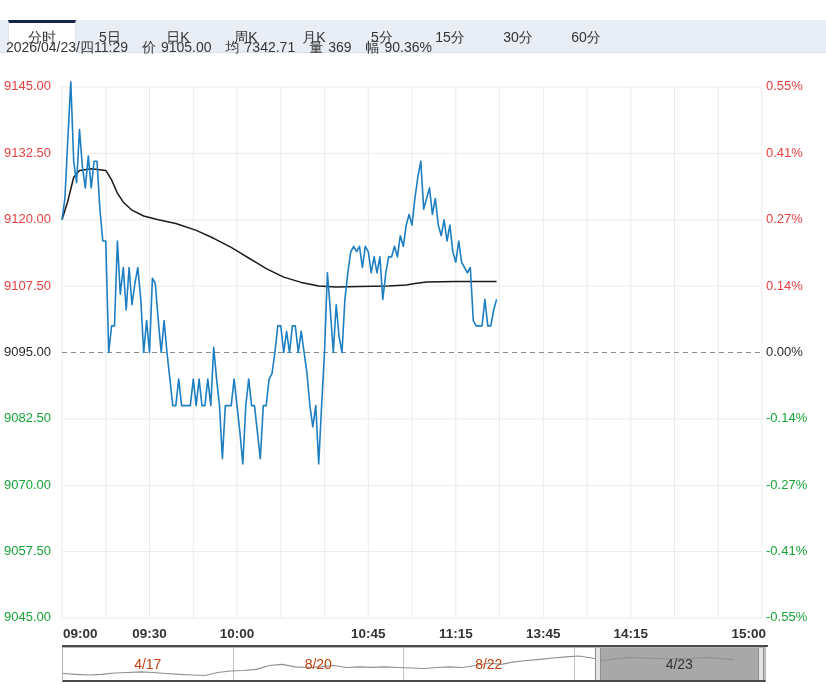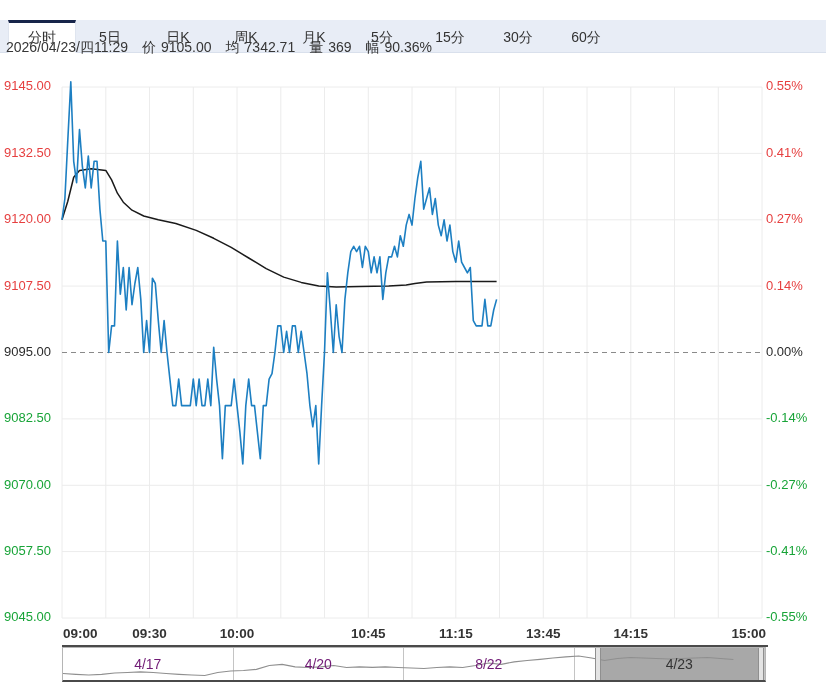--- a/index.html
+++ b/index.html
@@ -28,21 +28,21 @@
 
   
   .axis-sep { position:absolute; left:62px; top:645px; width:706px; height:2px; background:#4a4a4a; }
 
   
   .navigator { position:absolute; left:62px; top:647px; width:704px; height:35px;
     border:1px solid #b5b5b5; border-bottom:2px solid #4a4a4a; display:flex; background:#fff; }
   .nav-section { flex:1; position:relative; border-right:1px solid #c4c4c4;
     display:flex; align-items:center; justify-content:center; cursor:pointer; }
   .nav-section:last-child { border-right:none; }
-  .nav-section .dlabel { font-size:14px; color:#701a75; z-index:2; }
+  .nav-section .dlabel { font-size:14px; color:#c2410c; z-index:2; }
   .nav-section.selected { background:#a8a8a8;margin-left:20px; }
   .nav-section.selected .dlabel { color:#333; }
   .nav-handle { position:absolute; top:0; bottom:0; width:6px; background:#e4e4e4;
     border-left:1px solid #8f8f8f; border-right:1px solid #8f8f8f; z-index:3; cursor:ew-resize; }
   .nav-handle.left { left:0; } .nav-handle.right { right:0; }
   svg.spark { position:absolute; left:0; top:0; z-index:1; pointer-events:none; }
 </style>
 </head>
 <body>
 
@@ -125,21 +125,21 @@
       <polyline points="62.0,157.8 64.9,136.5 67.8,78.1 70.8,19.7 73.7,99.3 76.6,120.6 79.5,67.5 82.4,104.7 85.3,125.9 88.3,94.0 91.2,125.9 94.1,99.3 97.0,99.3 99.9,147.1 102.8,179.0 105.8,179.0 108.7,290.5 111.6,263.9 114.5,263.9 117.4,179.0 120.3,232.1 123.3,205.5 126.2,248.0 129.1,205.5 132.0,242.7 134.9,221.5 137.8,205.5 140.8,237.4 143.7,290.5 146.6,258.6 149.5,290.5 152.4,216.2 155.3,221.5 158.3,258.6 161.2,290.5 164.1,258.6 167.0,290.5 169.9,317.1 172.8,343.6 175.8,343.6 178.7,317.1 181.6,343.6 184.5,343.6 187.4,343.6 190.3,343.6 193.3,317.1 196.2,343.6 199.1,317.1 202.0,343.6 204.9,343.6 207.8,317.1 210.8,343.6 213.7,285.2 216.6,317.1 219.5,343.6 222.4,396.7 225.3,343.6 228.3,343.6 231.2,343.6 234.1,317.1 237.0,343.6 239.9,370.1 242.8,402.0 245.8,343.6 248.7,317.1 251.6,343.6 254.5,343.6 257.4,370.1 260.3,396.7 263.3,343.6 266.2,343.6 269.1,317.1 272.0,311.7 274.9,290.5 277.8,263.9 280.8,263.9 283.7,290.5 286.6,269.3 289.5,290.5 292.4,263.9 295.3,263.9 298.3,290.5 301.2,269.3 304.1,290.5 307.0,311.7 309.9,343.6 312.8,364.8 315.8,343.6 318.7,402.0 321.6,343.6 324.5,290.5 327.4,210.8 330.3,248.0 333.3,290.5 336.2,242.7 339.1,274.6 342.0,290.5 344.9,237.4 347.8,210.8 350.8,189.6 353.7,184.3 356.6,189.6 359.5,184.3 362.4,205.5 365.3,184.3 368.3,189.6 371.2,210.8 374.1,194.9 377.0,210.8 379.9,194.9 382.8,237.4 385.8,210.8 388.7,194.9 391.6,194.9 394.5,184.3 397.4,194.9 400.3,173.7 403.3,184.3 406.2,163.1 409.1,152.4 412.0,163.1 414.9,136.5 417.8,115.3 420.8,99.3 423.7,147.1 426.6,136.5 429.5,125.9 432.4,152.4 435.3,136.5 438.3,163.1 441.2,173.7 444.1,157.8 447.0,179.0 449.9,163.1 452.8,189.6 455.8,200.2 458.7,179.0 461.6,200.2 464.5,205.5 467.4,210.8 470.3,205.5 473.3,258.6 476.2,263.9 479.1,263.9 482.0,263.9 484.9,237.4 487.8,263.9 490.8,263.9 493.7,248.0 496.6,237.4" fill="none" stroke="#1d7fc2" stroke-width="1.6" stroke-linejoin="round"></polyline>
     </svg>
 
   <div class="axis-sep"></div>
 
   <div class="navigator">
       <div class="nav-section">
         <span class="dlabel">4/17</span>
       </div>
       <div class="nav-section">
-        <span class="dlabel">4/20</span>
+        <span class="dlabel">8/20</span>
       </div>
       <div class="nav-section">
         <span class="dlabel">8/22</span>
       </div>
       <div class="nav-section selected">
         <div class="nav-handle left"></div>
         <div class="nav-handle right"></div>
         <span class="dlabel">4/23</span>
       </div>
       <svg class="spark" width="702" height="33">

